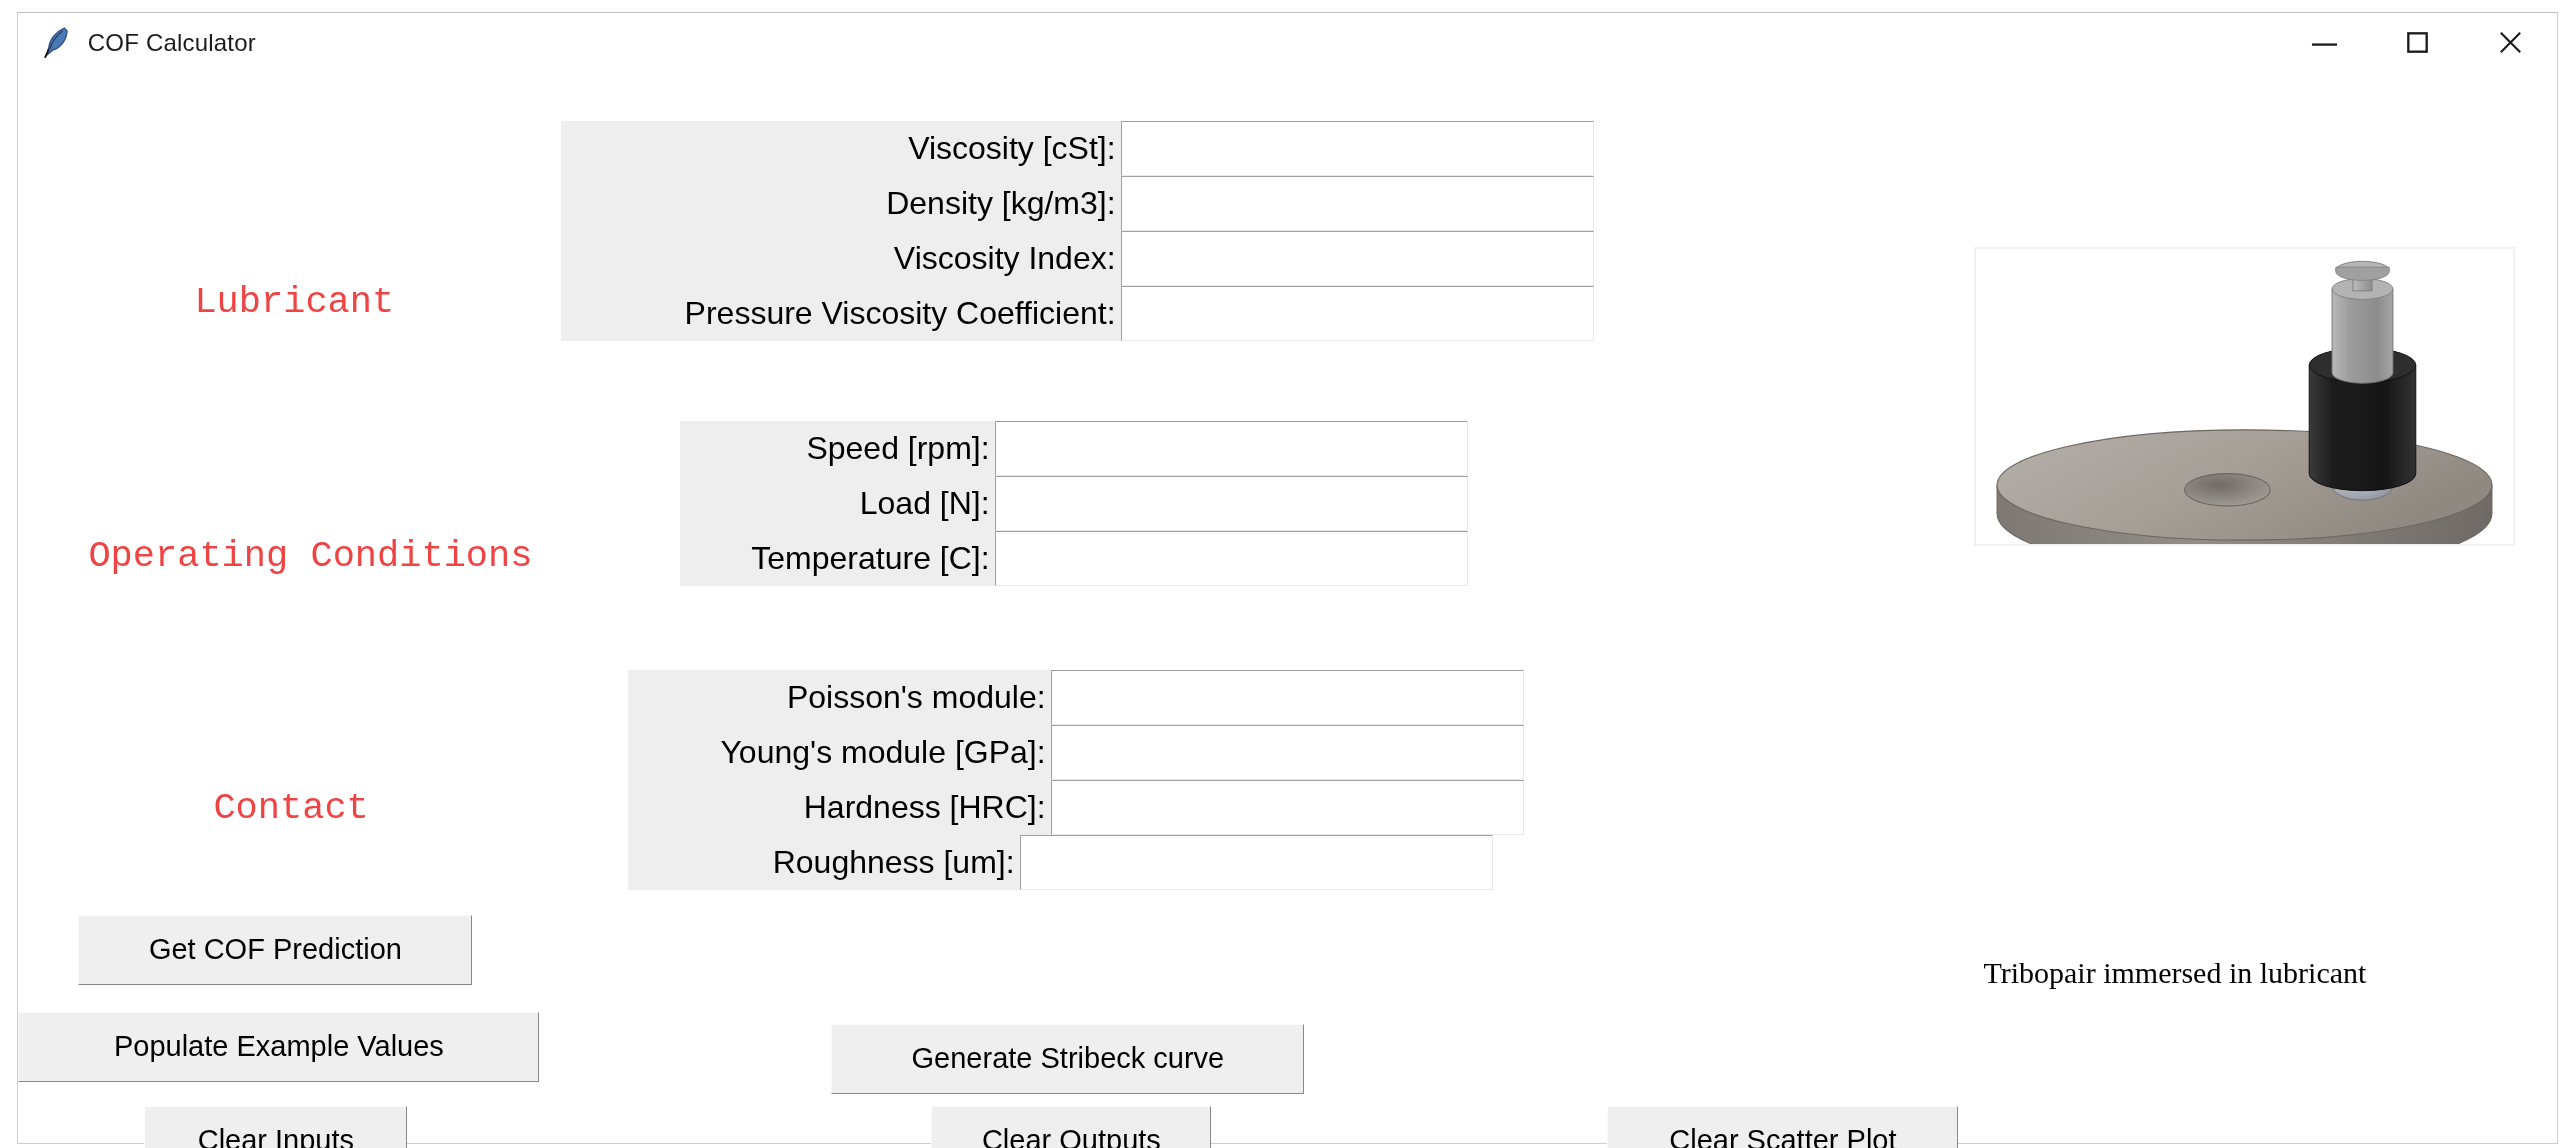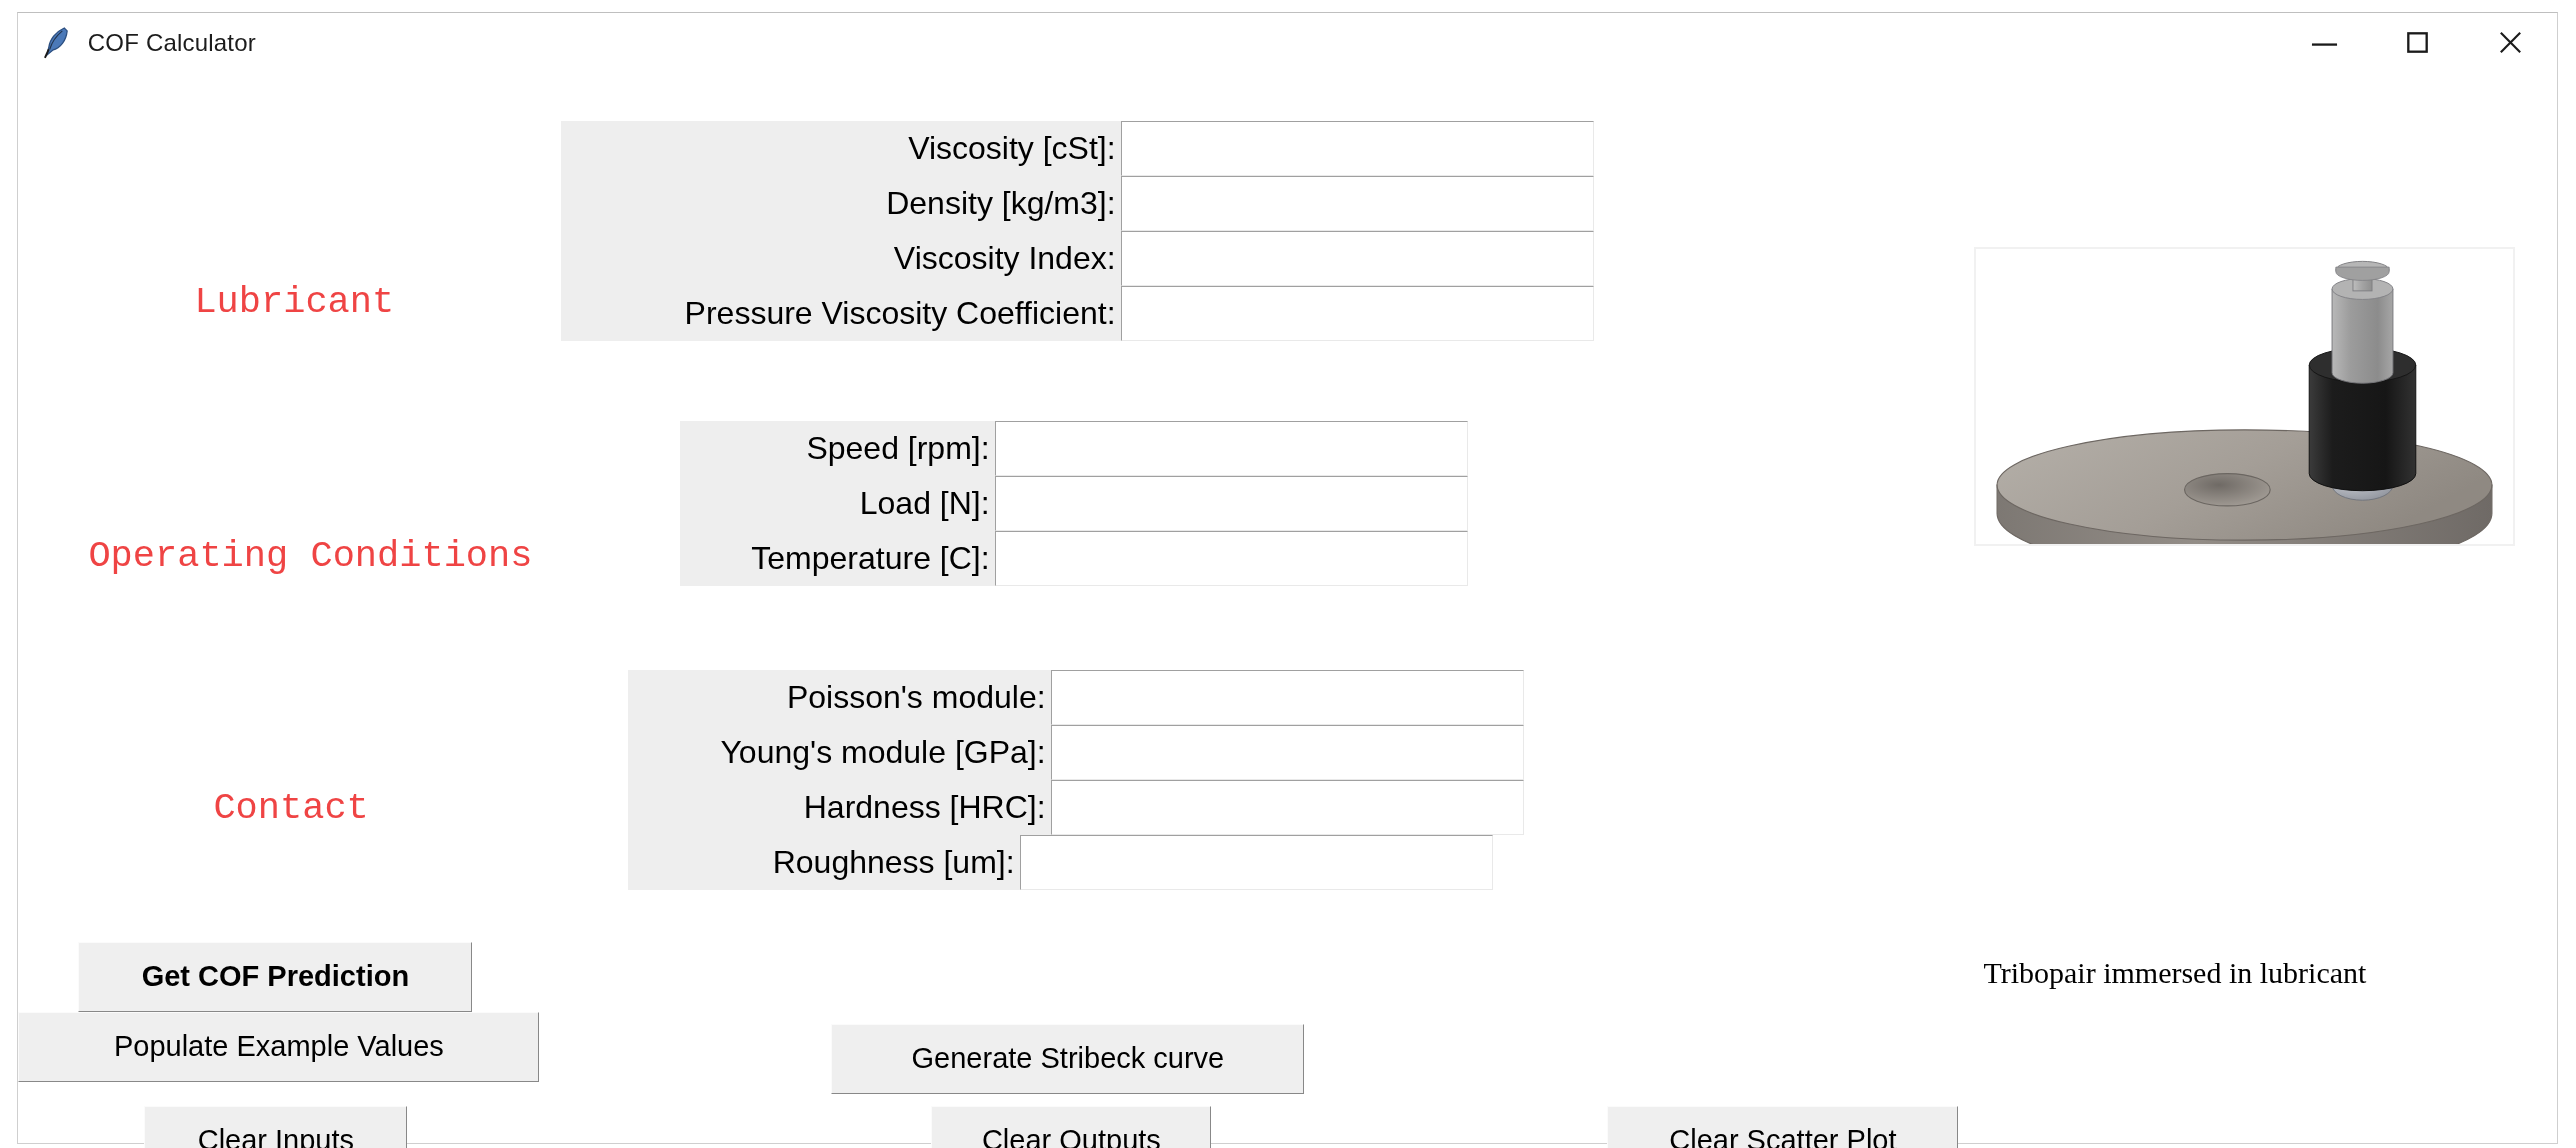--- a/index.html
+++ b/index.html
@@ -247,21 +247,21 @@
         <div class="frow">
           <div class="flabel" style="width:423px; height:55px;">Hardness [HRC]:</div>
           <input class="fentry" type="text" style="width: 473px; height: 55px;" placeholder="" value="">
         </div>
         <div class="frow">
           <div class="flabel" style="width:392px; height:55px;text-align:right;">Roughness [um]:</div>
           <input class="fentry" type="text" style="width: 473px; height: 55px;" placeholder="" value="">
         </div>
       </div>
 
-      <div class="btn" style="left:60px;  top:869px; width:394px; height:70px;font-weight:bold;">Get COF Prediction</div>
+      <div class="btn" style="left:60px;  top:842px; width:394px; height:70px;">Get COF Prediction</div>
       <div class="btn" style="left:0px;   top:939px; width:521px; height:70px;text-align:right;">Populate Example Values</div>
       <div class="btn" style="left:126px; top:1033px; width:263px; height:70px;">Clear Inputs</div>
 
       <div class="btn" style="left:813px;  top:951px; width:473px; height:70px;">Generate Stribeck curve</div>
       <div class="btn" style="left:913px;  top:1033px; width:280px; height:70px;">Clear Outputs</div>
 
       <div class="btn" style="left:1589px; top:1033px; width:351px; height:70px;">Clear Scatter Plot</div>
 
       <div class="illus-frame" style="left:1956px; top:174px; width:541px; height:299px;">
         <svg width="100%" height="100%" viewBox="0 0 560 310" preserveAspectRatio="xMidYMid meet">

